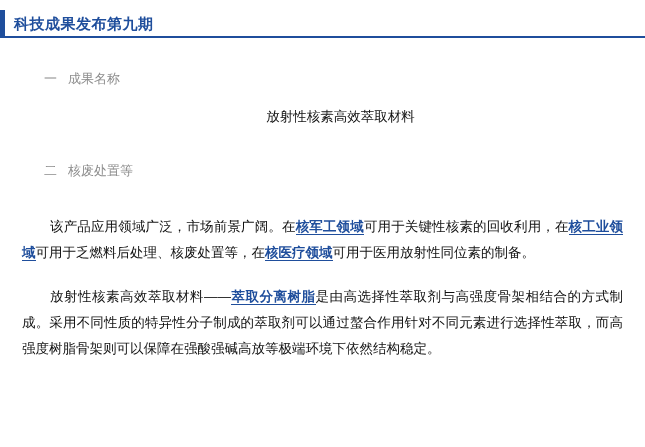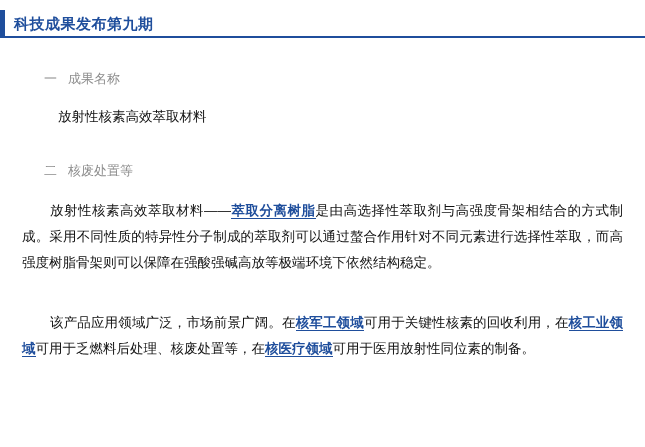--- a/index.html
+++ b/index.html
@@ -74,20 +74,21 @@
   .section-label {
     color: #8c8c8c;
   }
 
   .body-line {
     font-size: 13.5px;
     color: #111111;
     line-height: 26px;
     margin-top: 16px;
     padding-left: 36px;
+    text-align: center;
   }
 
   .para {
     font-size: 13.5px;
     color: #111111;
     line-height: 26px;
     margin-top: 18px;
     text-align: justify;
     text-justify: inter-ideograph;
     text-indent: 28px;
@@ -119,18 +120,18 @@
       <span class="section-label">成果名称</span>
     </div>
 
     <div class="body-line">放射性核素高效萃取材料</div>
 
     <div class="section-head">
       <span class="section-num">二</span>
       <span class="section-label">核废处置等</span>
     </div>
 
+    <p class="para second"><span>该产品应用领域广泛，市场前景广阔。在</span><span class="hl">核军工领域</span><span>可用于关键性核素的回收利用，在</span><span class="hl">核工业领域</span><span>可用于乏燃料后处理、核废处置等，在</span><span class="hl">核医疗领域</span><span>可用于医用放射性同位素的制备。</span></p>
+
     <p class="para"><span>放射性核素高效萃取材料——</span><span class="hl">萃取分离树脂</span><span>是由高选择性萃取剂与高强度骨架相结合的方式制成。采用不同性质的特异性分子制成的萃取剂可以通过螯合作用针对不同元素进行选择性萃取，而高强度树脂骨架则可以保障在强酸强碱高放等极端环境下依然结构稳定。</span></p>
-
-    <p class="para second"><span>该产品应用领域广泛，市场前景广阔。在</span><span class="hl">核军工领域</span><span>可用于关键性核素的回收利用，在</span><span class="hl">核工业领域</span><span>可用于乏燃料后处理、核废处置等，在</span><span class="hl">核医疗领域</span><span>可用于医用放射性同位素的制备。</span></p>
 
   </div>
 </div>
 
 </body></html>

